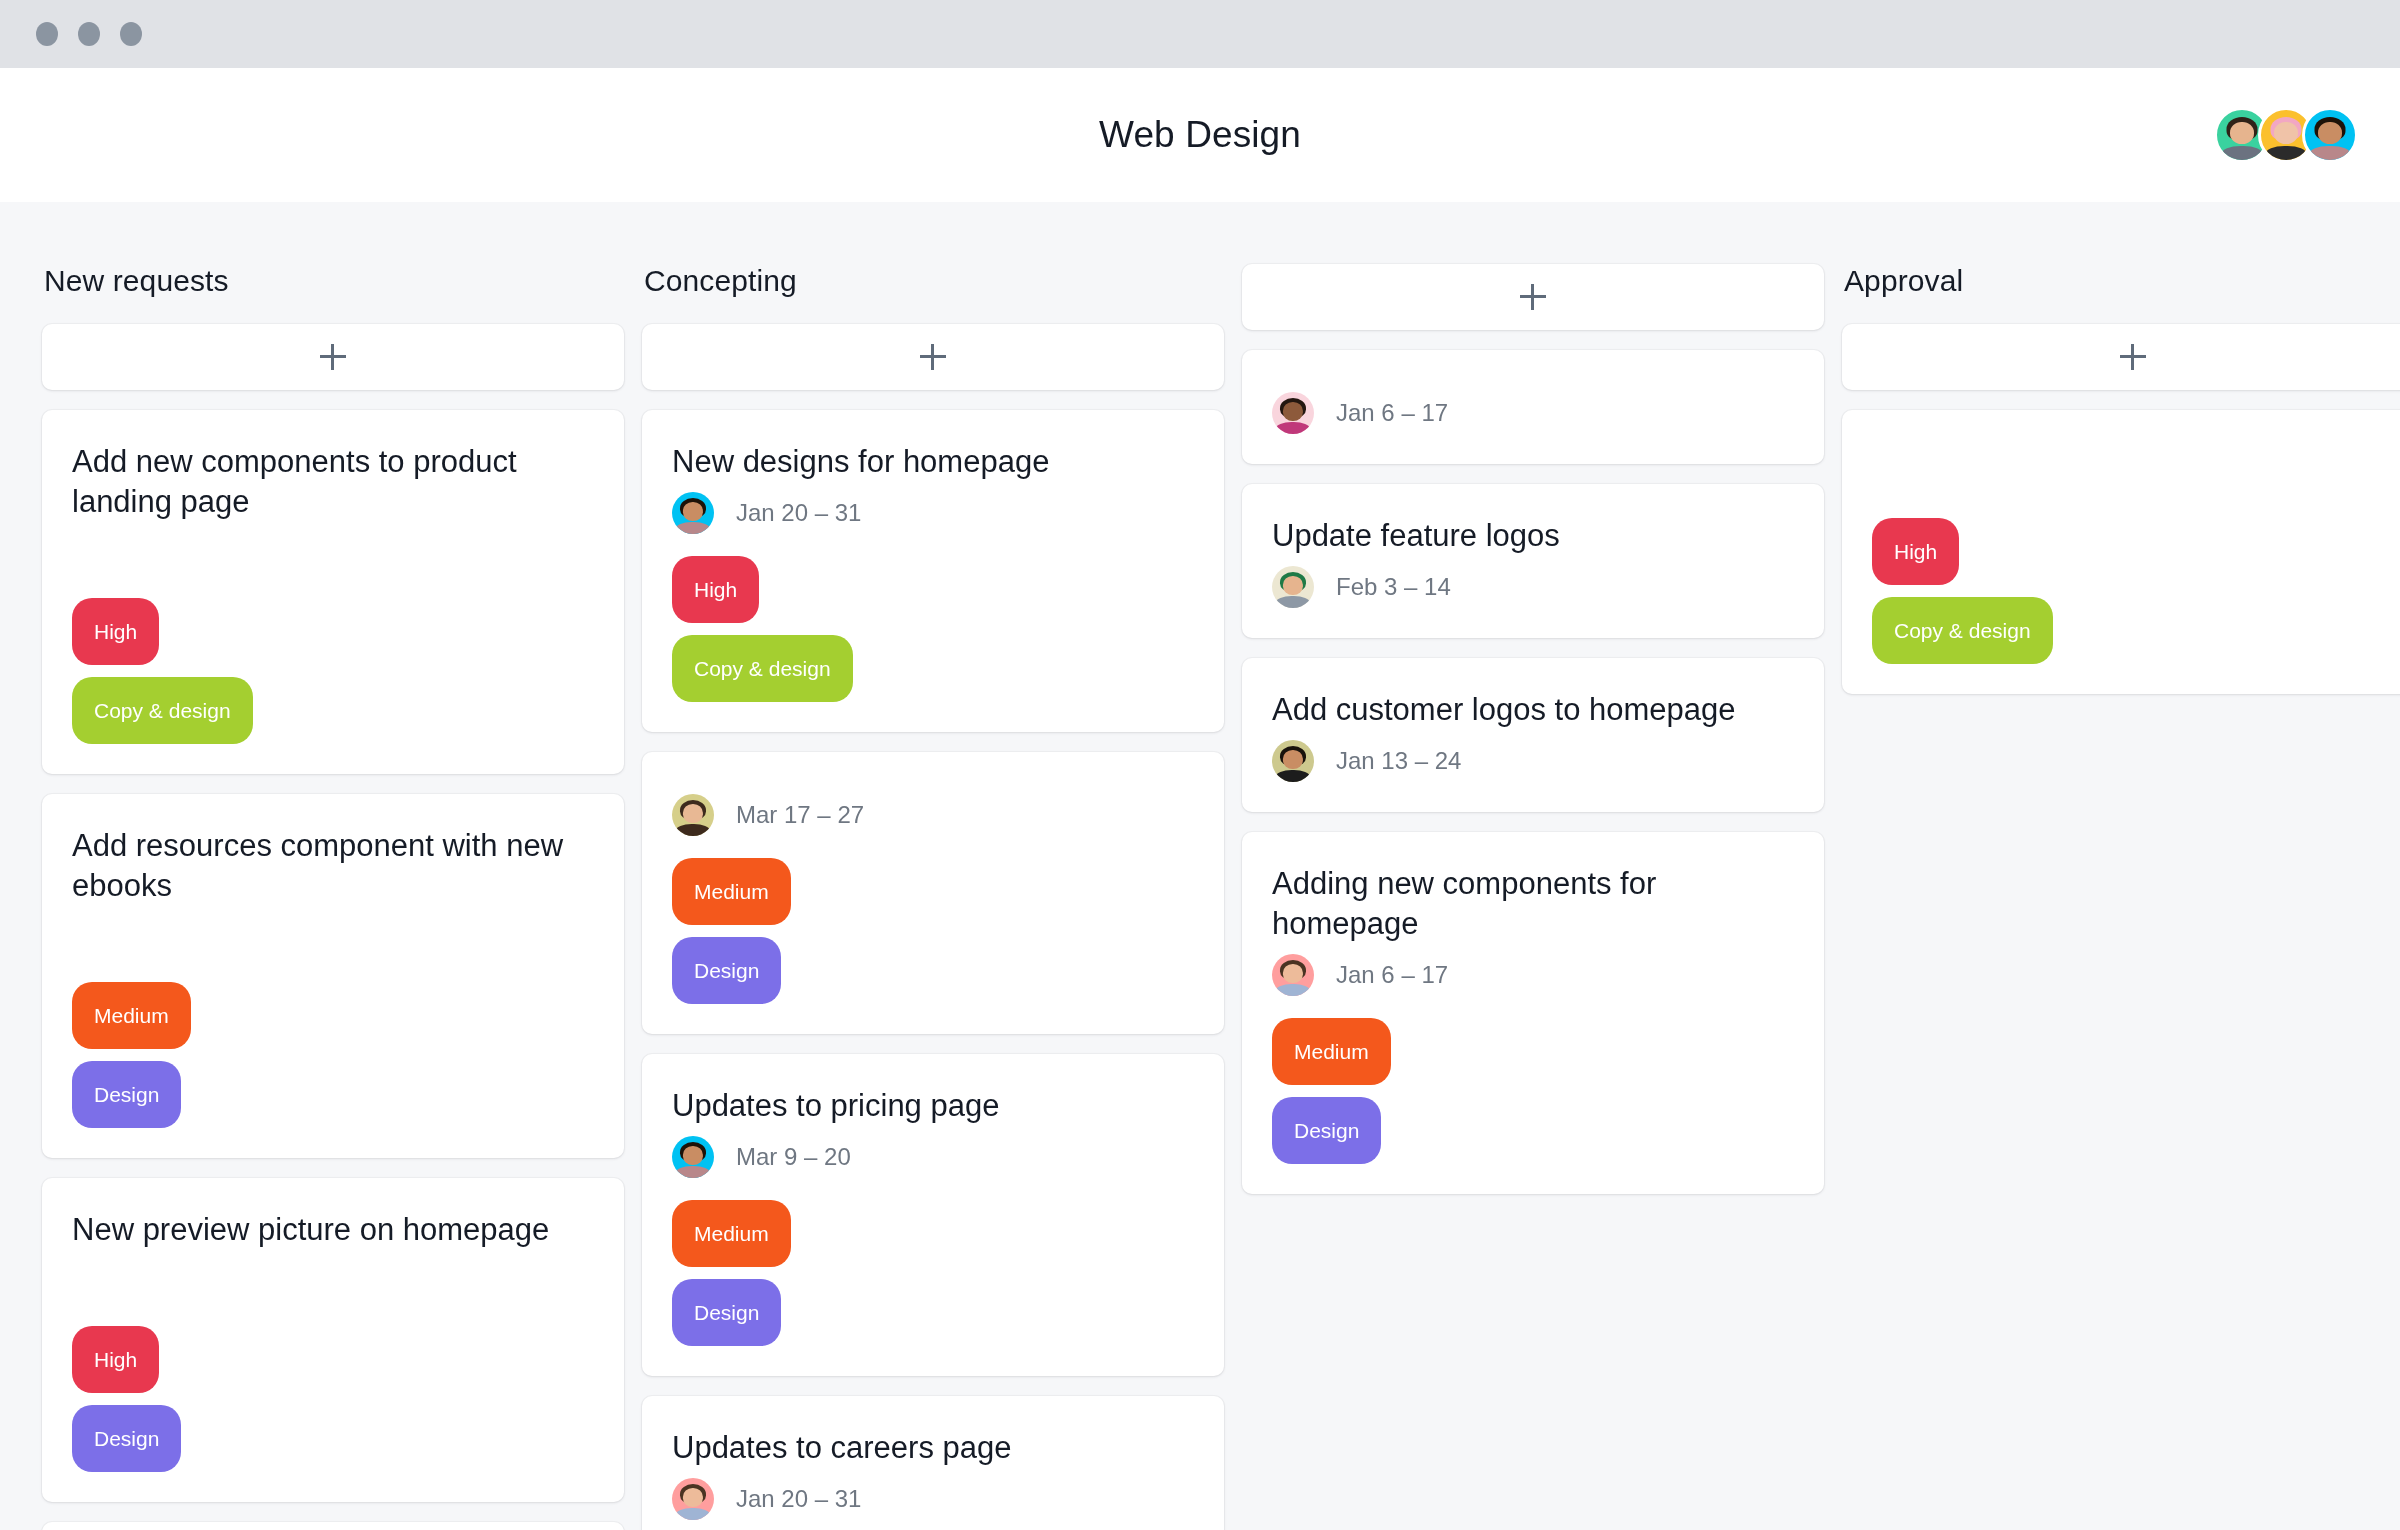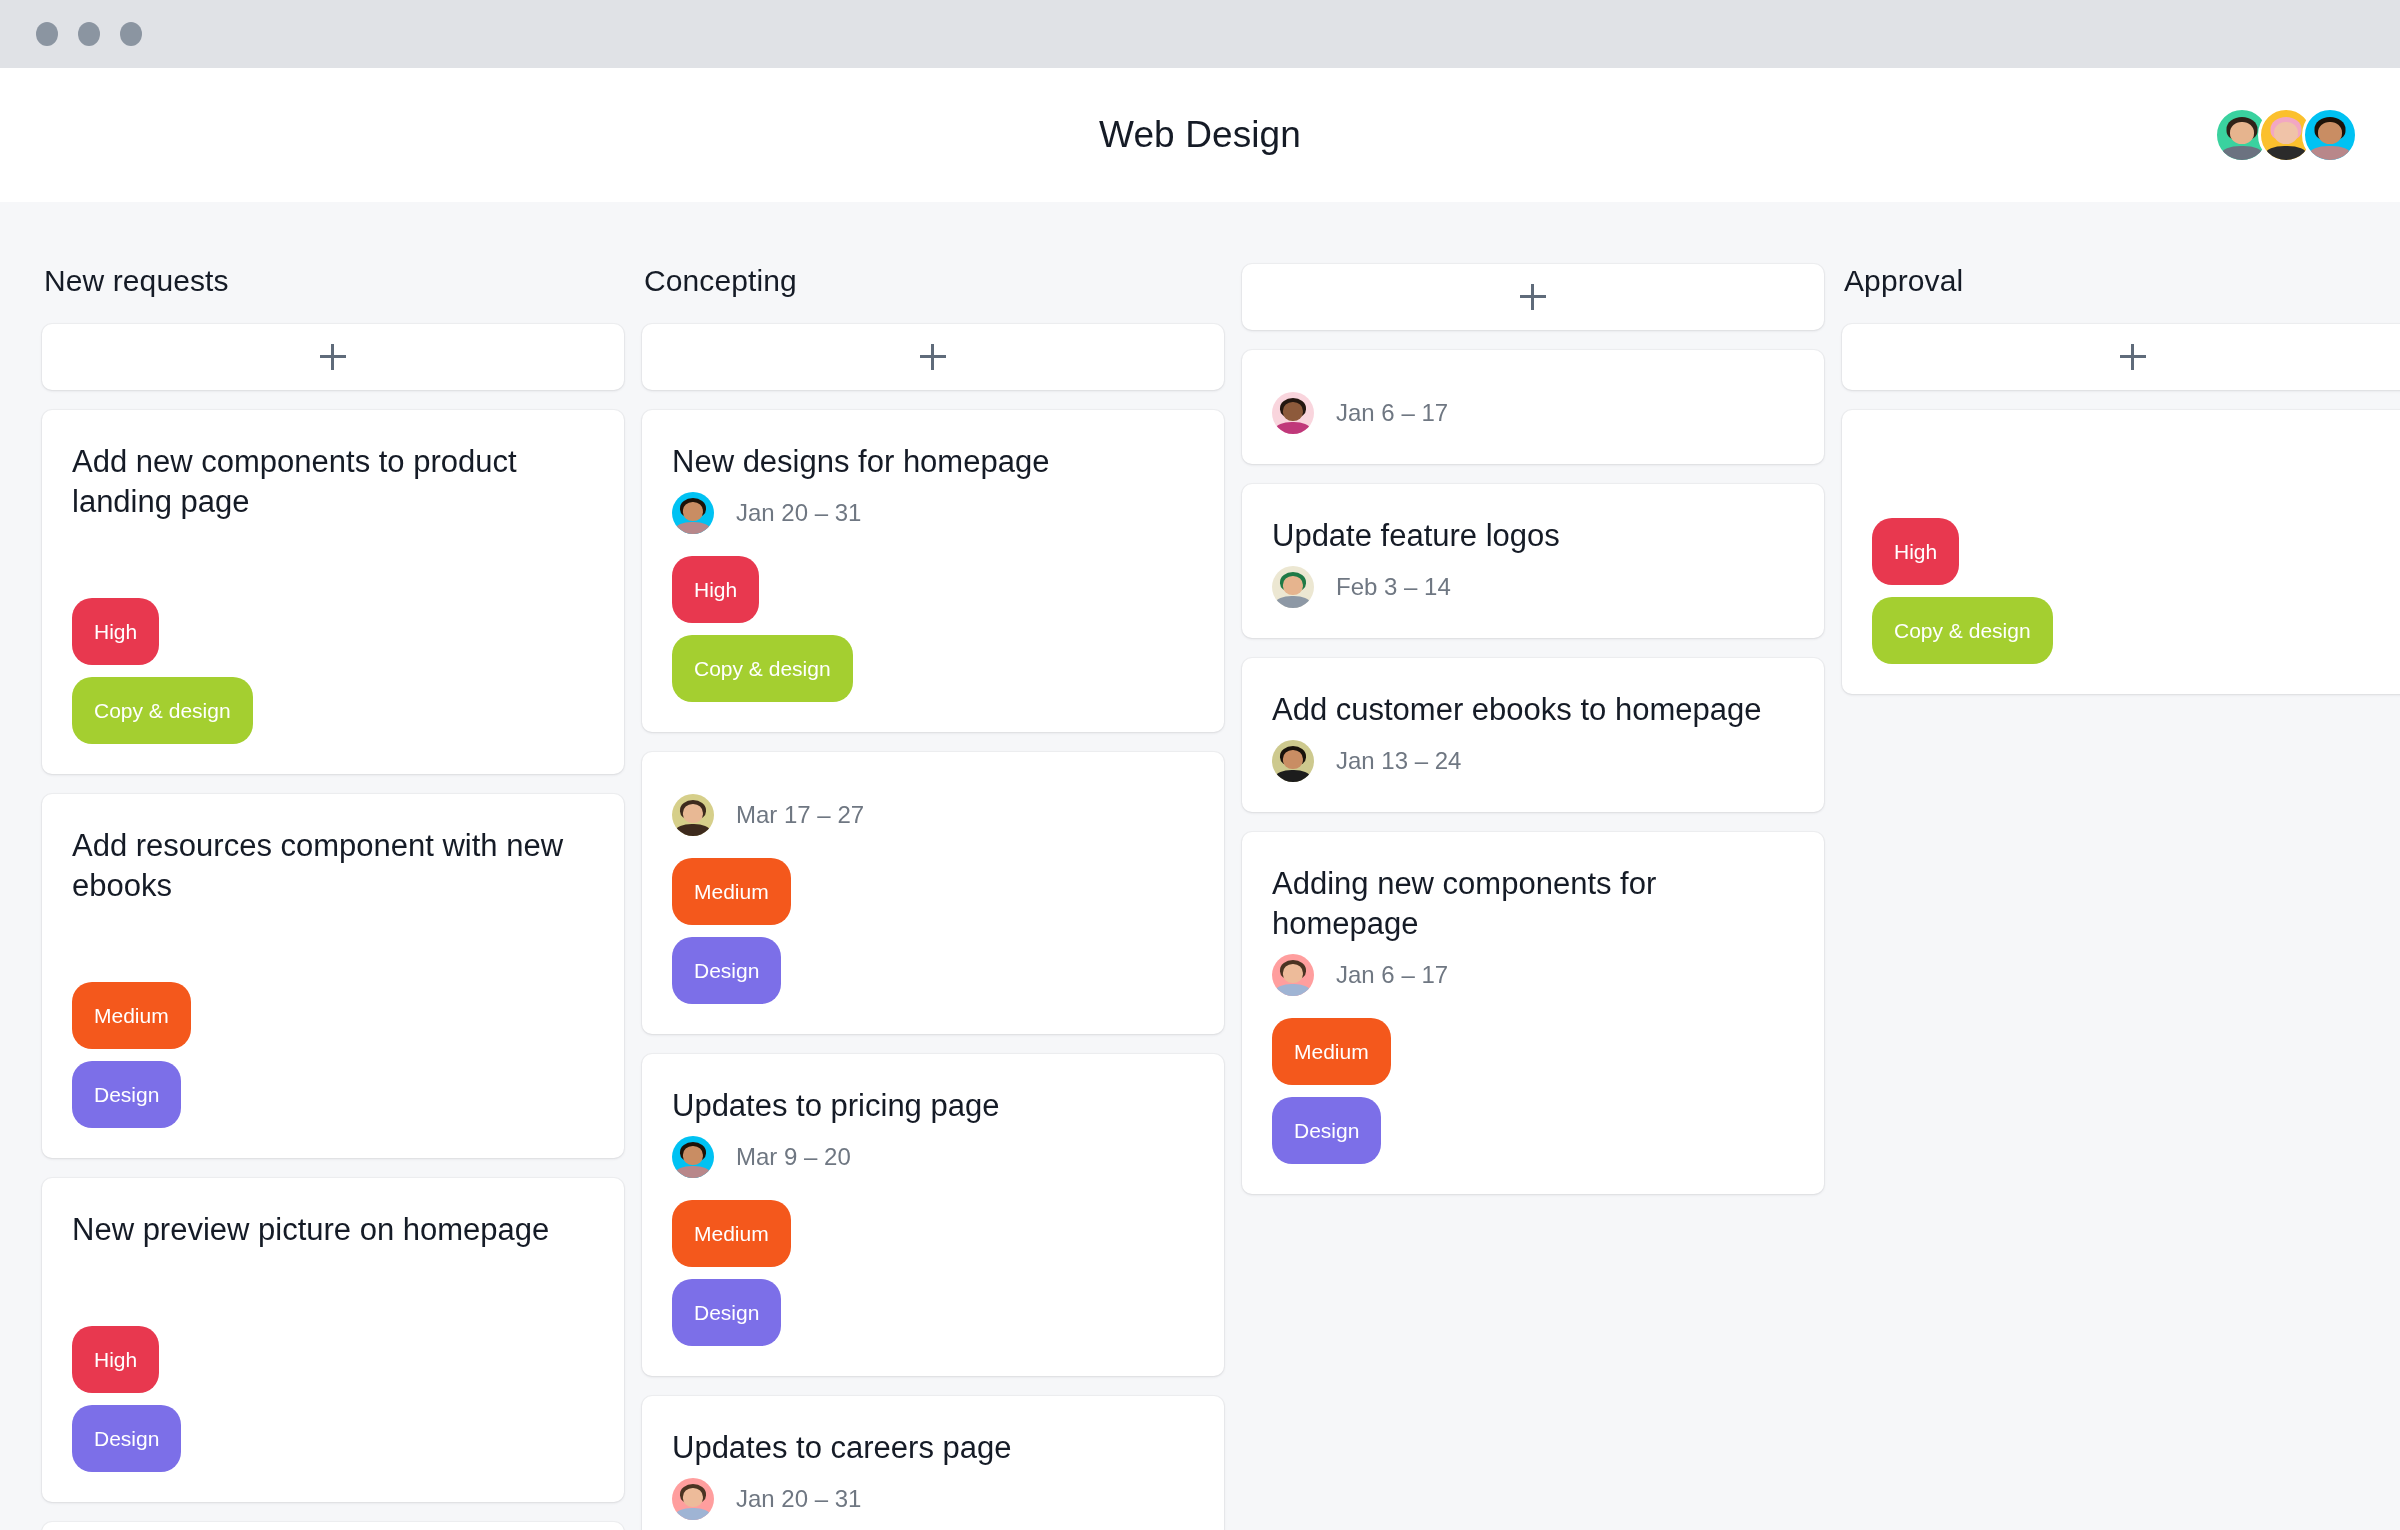--- a/index.html
+++ b/index.html
@@ -338,21 +338,21 @@
         <div class="card-meta">
           <div class="avatar " style="background: rgb(236, 231, 210);">
             <div class="face-hair" style="background: rgb(31, 122, 70);"></div>
             <div class="face-skin" style="background: rgb(230, 180, 142);"></div>
             <div class="face-body" style="background: rgb(141, 152, 165);"></div>
           </div>
           <div class="card-date">Feb 3 – 14</div>
         </div>
       </div>
       <div class="card">
-        <div class="card-title">Add customer ebooks to homepage</div>
+        <div class="card-title">Add customer logos to homepage</div>
         <div class="card-meta">
           <div class="avatar " style="background: rgb(205, 201, 142);">
             <div class="face-hair" style="background: rgb(24, 18, 12);"></div>
             <div class="face-skin" style="background: rgb(201, 141, 99);"></div>
             <div class="face-body" style="background: rgb(28, 28, 28);"></div>
           </div>
           <div class="card-date">Jan 13 – 24</div>
         </div>
       </div>
       <div class="card">

